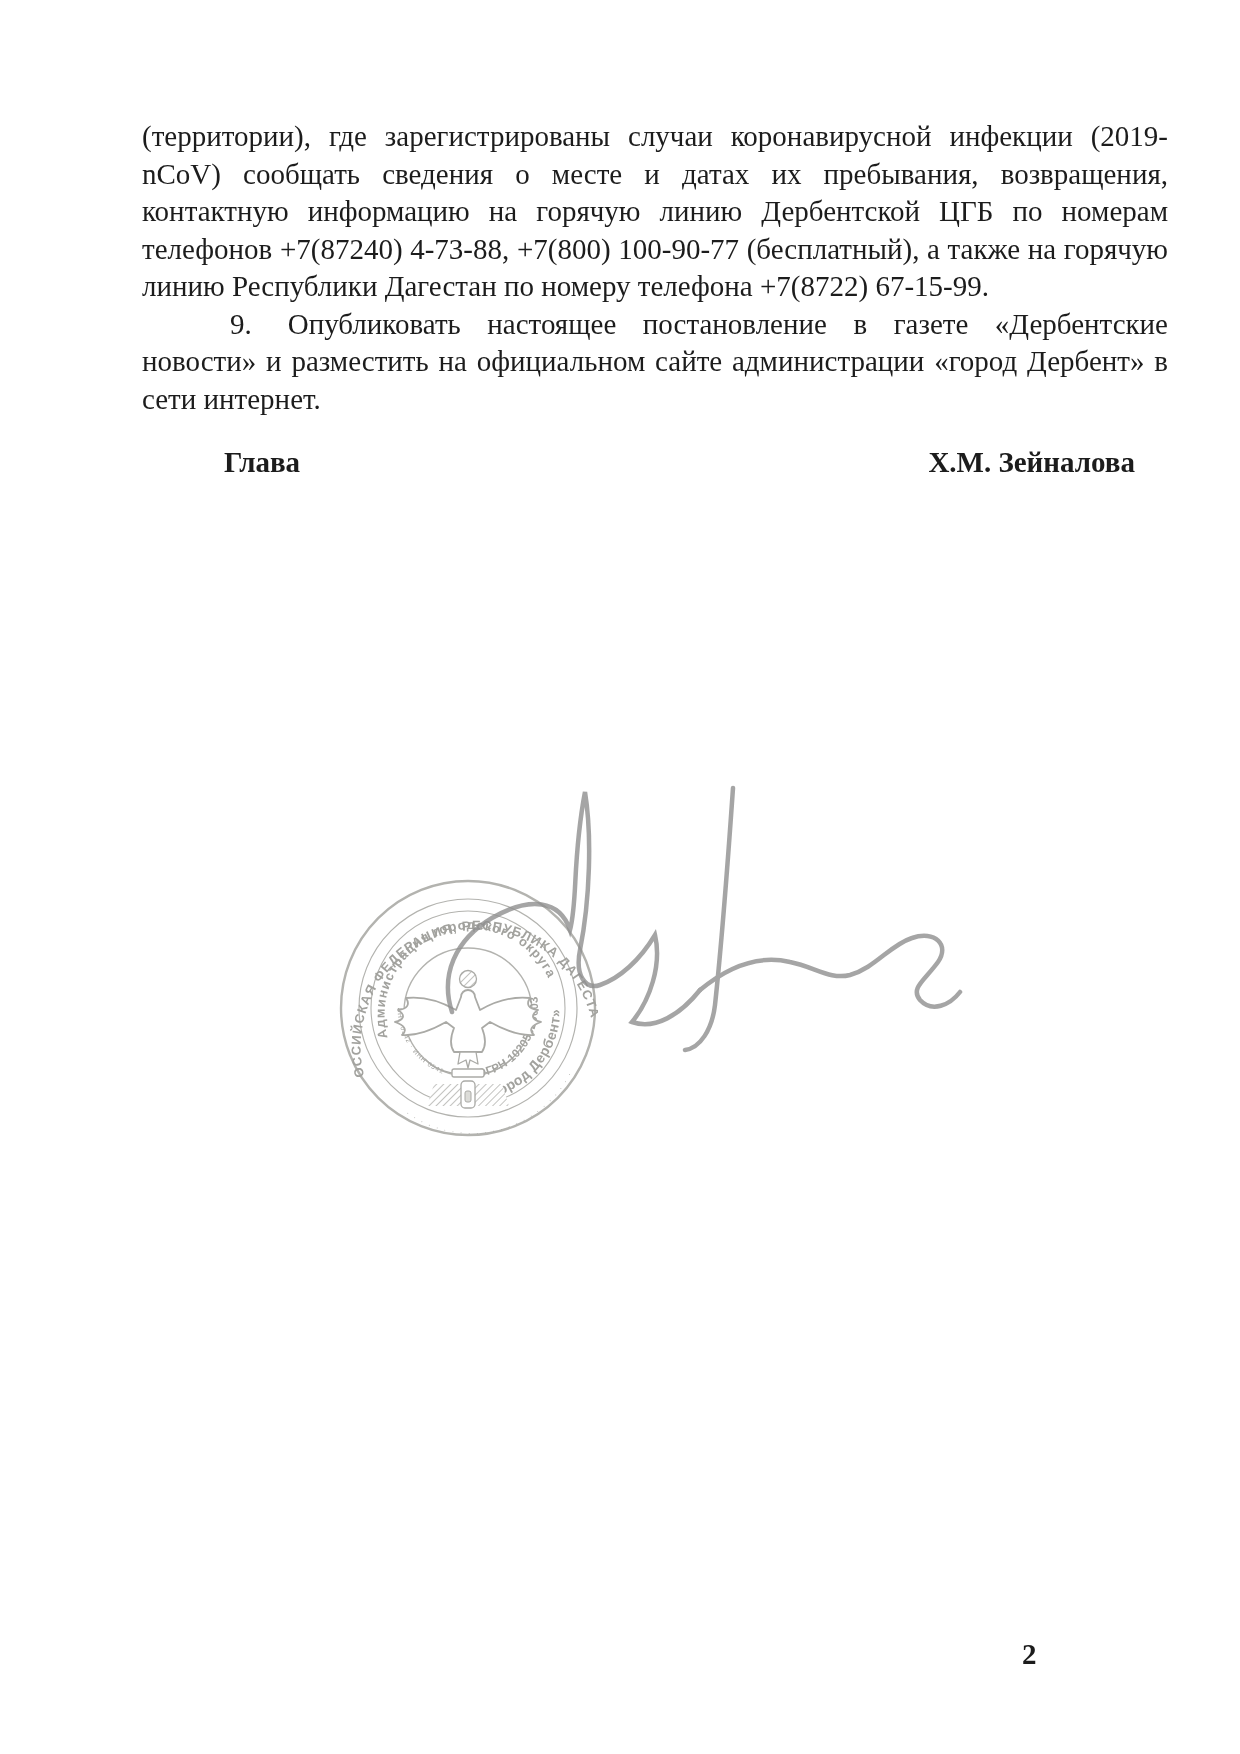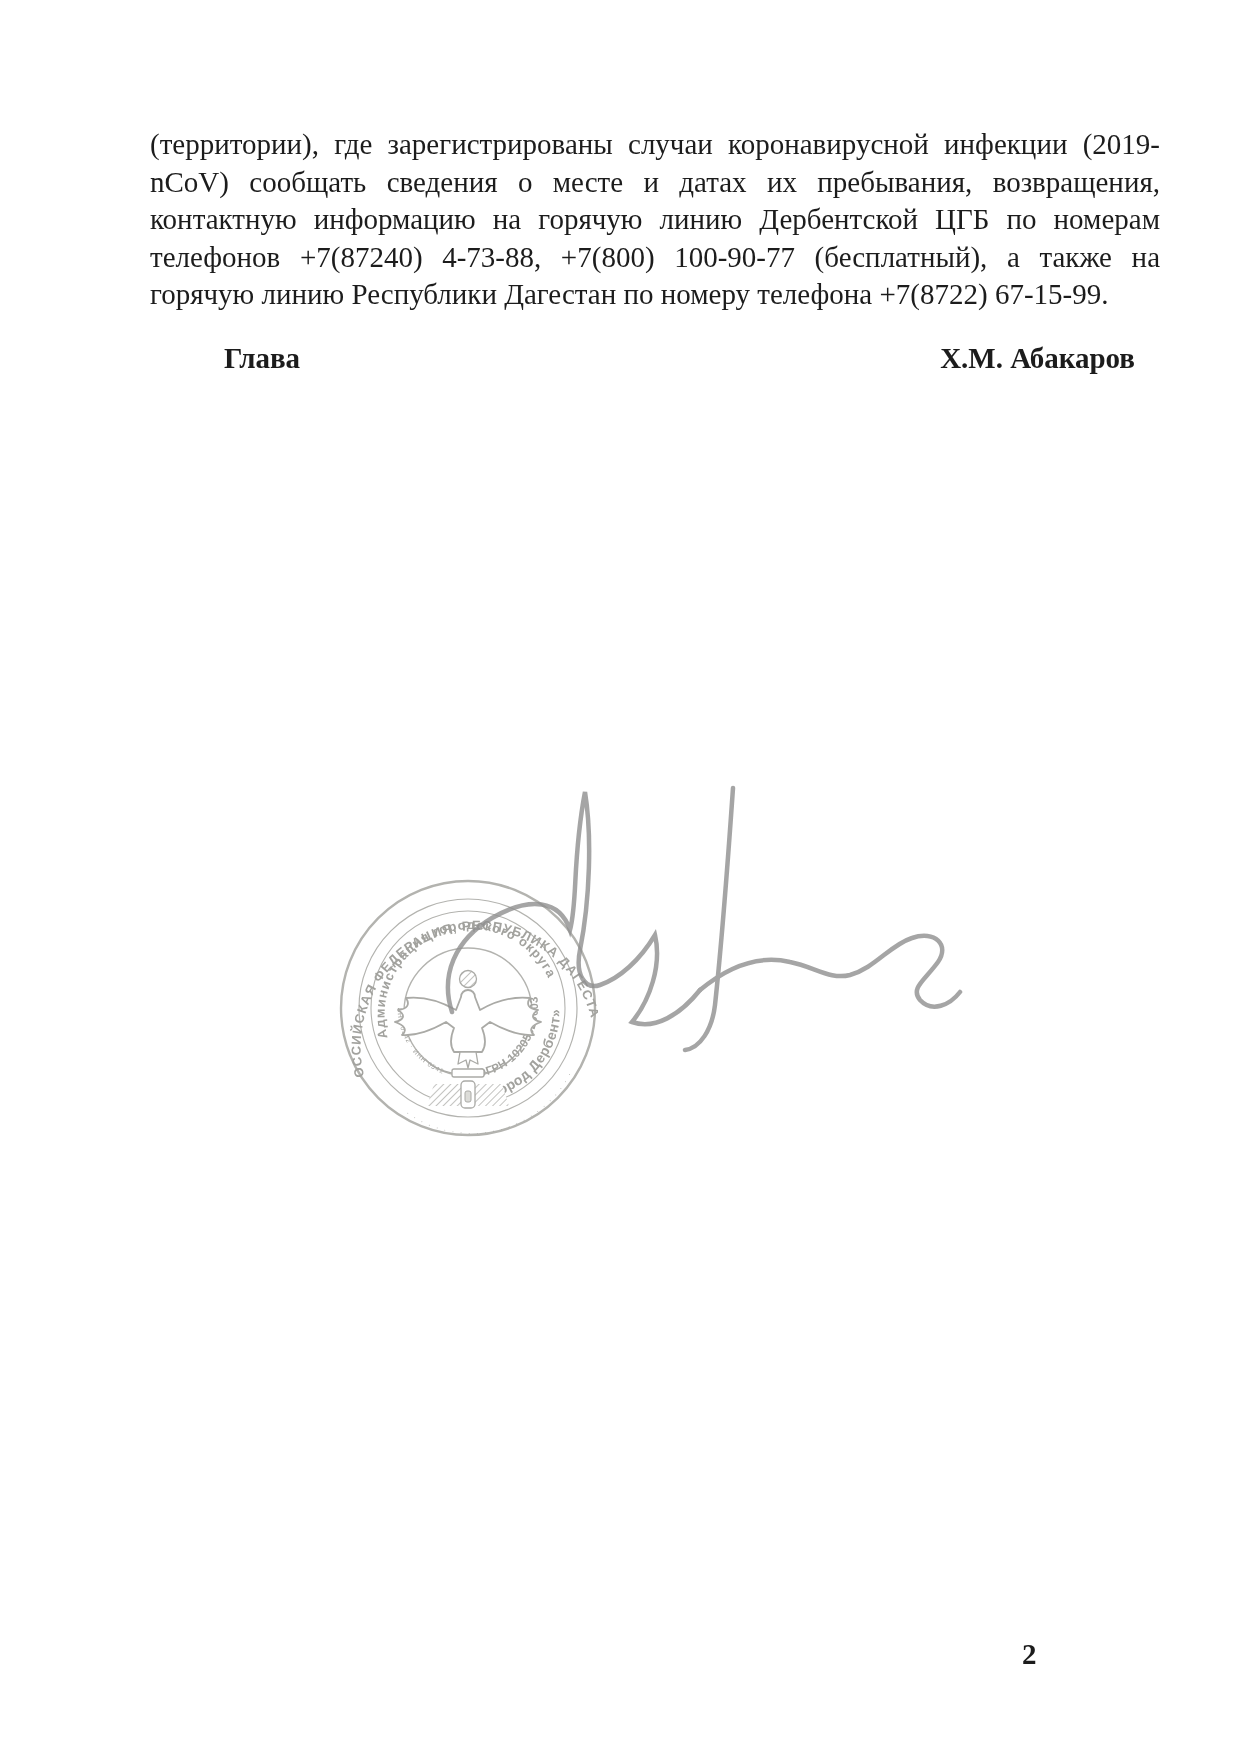--- a/index.html
+++ b/index.html
@@ -15,21 +15,21 @@
   }
   .textblock {
     position: absolute;
     left: 142px;
     top: 118px;
     width: 1026px;
     font-size: 29px;
     line-height: 37.5px;
     text-align: justify;
   }
-  .textblock p { margin: 8px; }
+  .textblock p { margin: 0; }
   p.item { text-indent: 88px; }
   p.cont { text-indent: 0; }
   .num { margin-right: 36px; }
   .sigrow {
     display: flex;
     justify-content: space-between;
     margin-top: 26px;
     padding-left: 82px;
     padding-right: 33px;
     font-weight: bold;
@@ -52,25 +52,26 @@
 <body>
 
 <div class="page">
 
   <div class="textblock">
     <p class="cont">(территории), где зарегистрированы случаи коронавирусной инфекции (2019-nCoV) сообщать сведения о месте и датах их пребывания, возвращения, контактную информацию на горячую линию Дербентской ЦГБ по номерам телефонов +7(87240) 4-73-88, +7(800) 100-90-77 (бесплатный), а также на горячую линию Республики Дагестан по номеру телефона +7(8722) 67-15-99.</p>
 
 
 
 
+    <p class="item"><span class="num">9.</span><span>Опубликовать настоящее постановление в газете «Дербентские новости» и разместить на официальном сайте администрации «город Дербент» в сети интернет.</span></p>
 
 
     <div class="sigrow">
       <span>Глава</span>
-      <span>Х.М. Абакаров</span>
+      <span>Х.М. Зейналова</span>
     </div>
   </div>
 
   <svg class="stamp-layer" viewBox="0 0 260 260" aria-hidden="true">
     <defs>
       <pattern id="hatch" width="5" height="5" patternTransform="rotate(45)" patternUnits="userSpaceOnUse">
         <rect width="5" height="5" fill="#ffffff"></rect>
         <line x1="0" y1="0" x2="0" y2="5" stroke="#b4b4b0" stroke-width="1.6"></line>
       </pattern>
       <path id="arcOuterTop" d="M 13 170 A 117 117 0 1 1 247 170" fill="none"></path>

